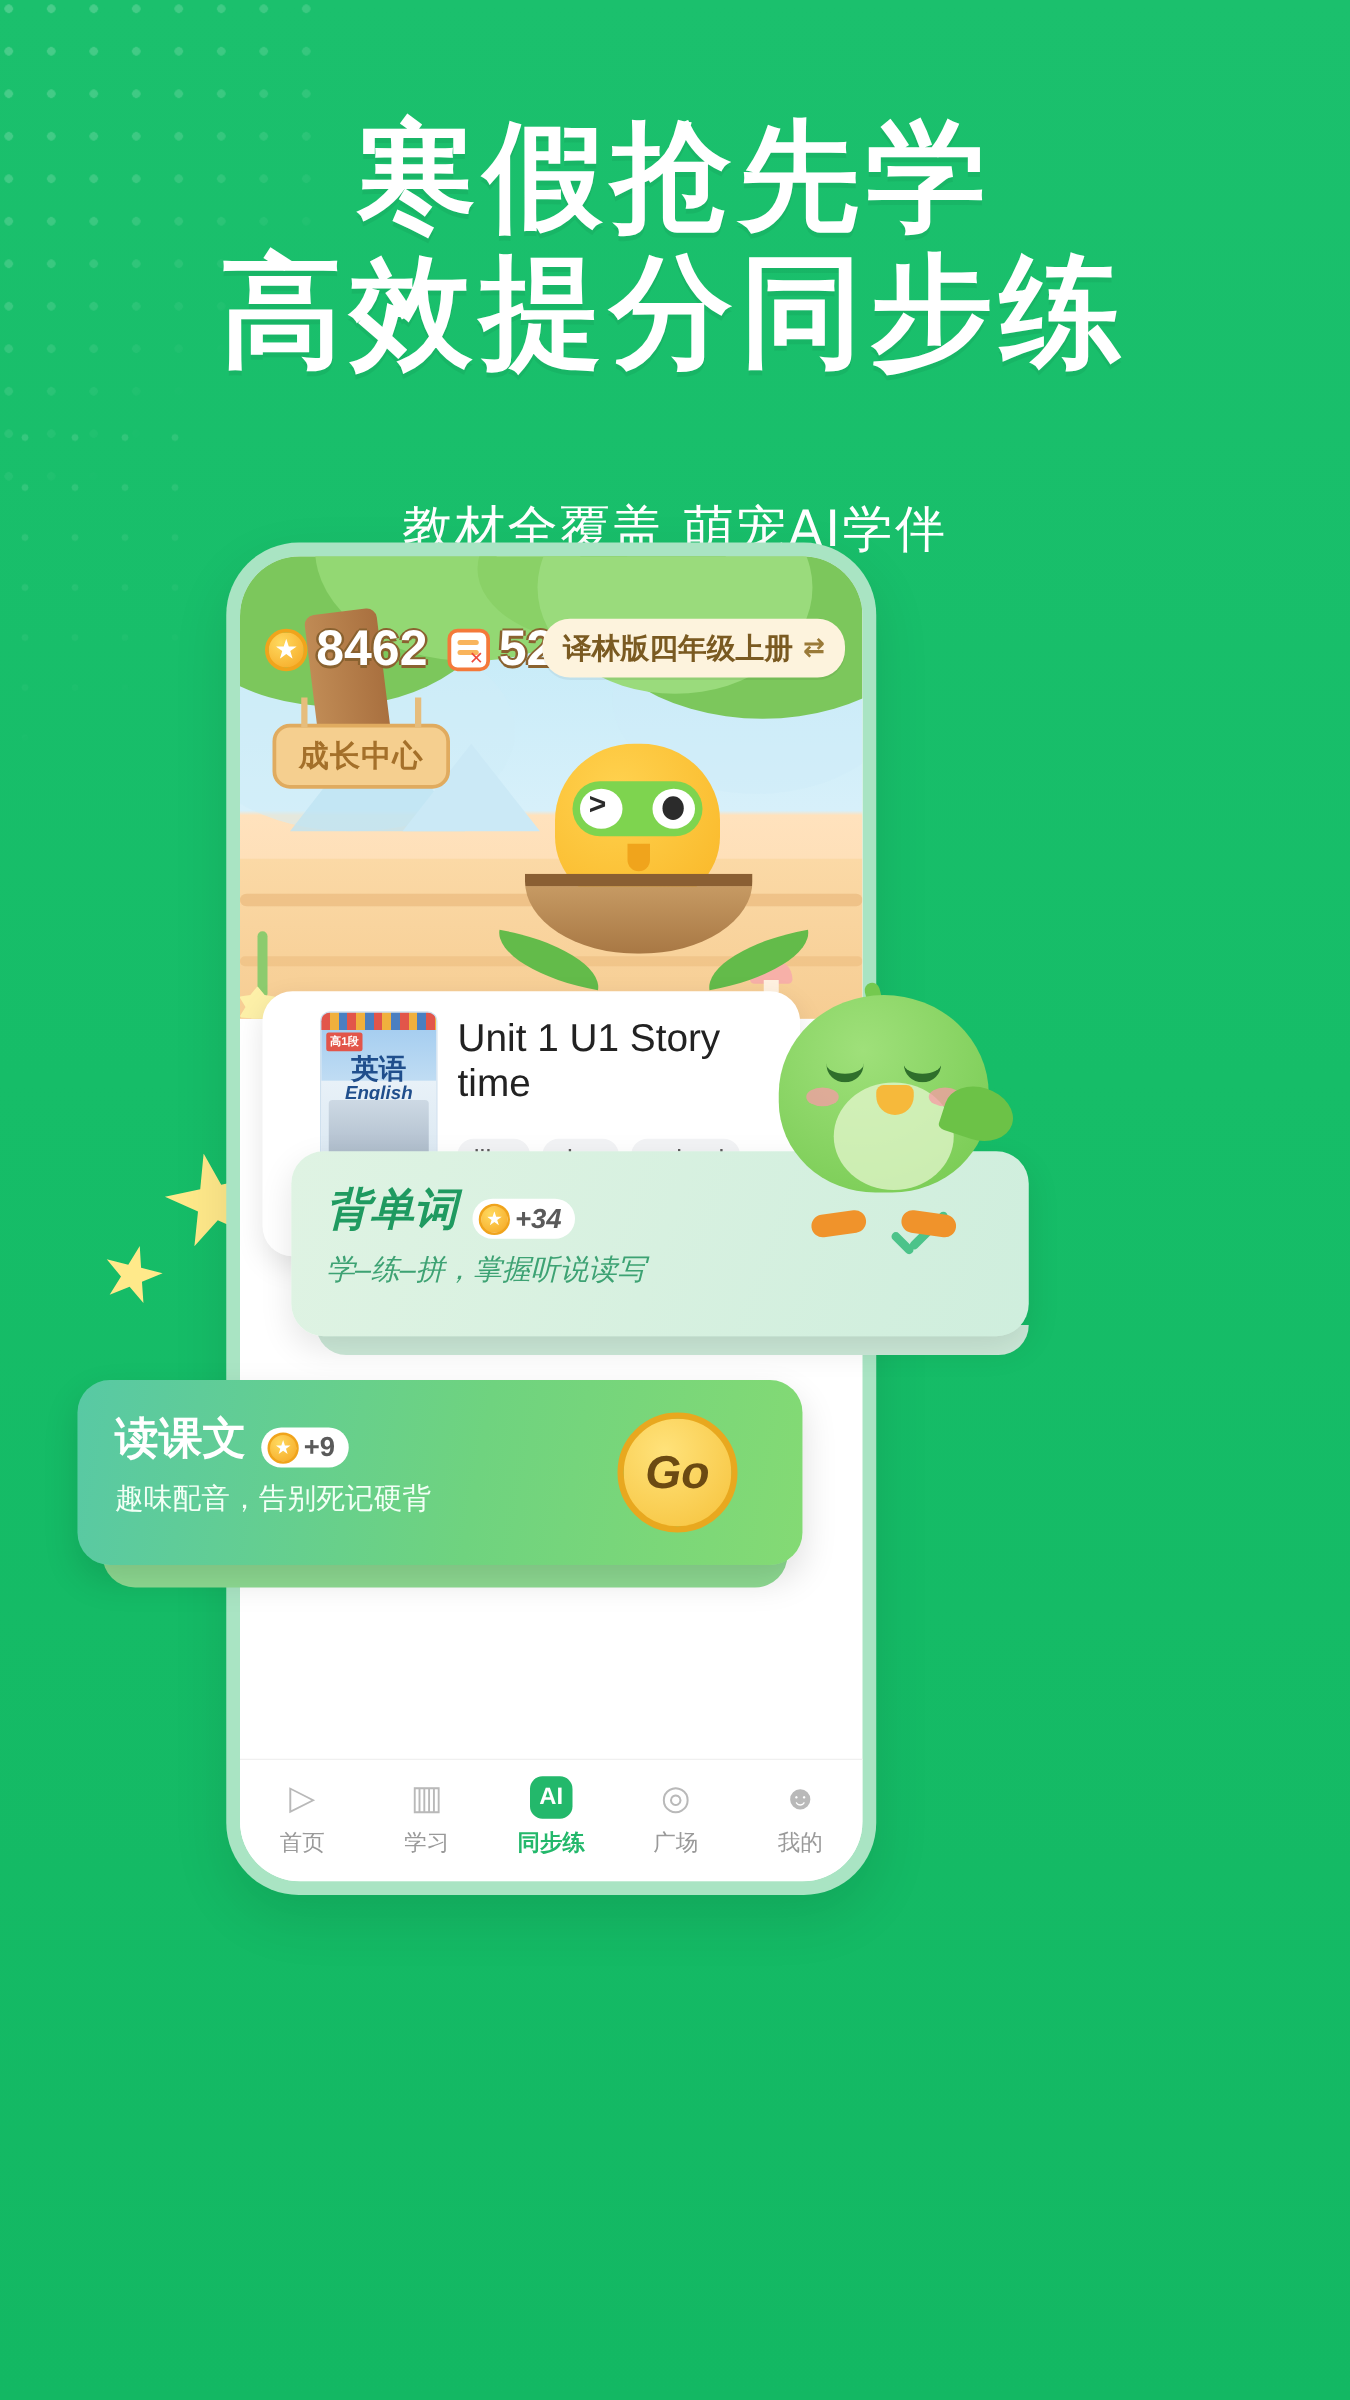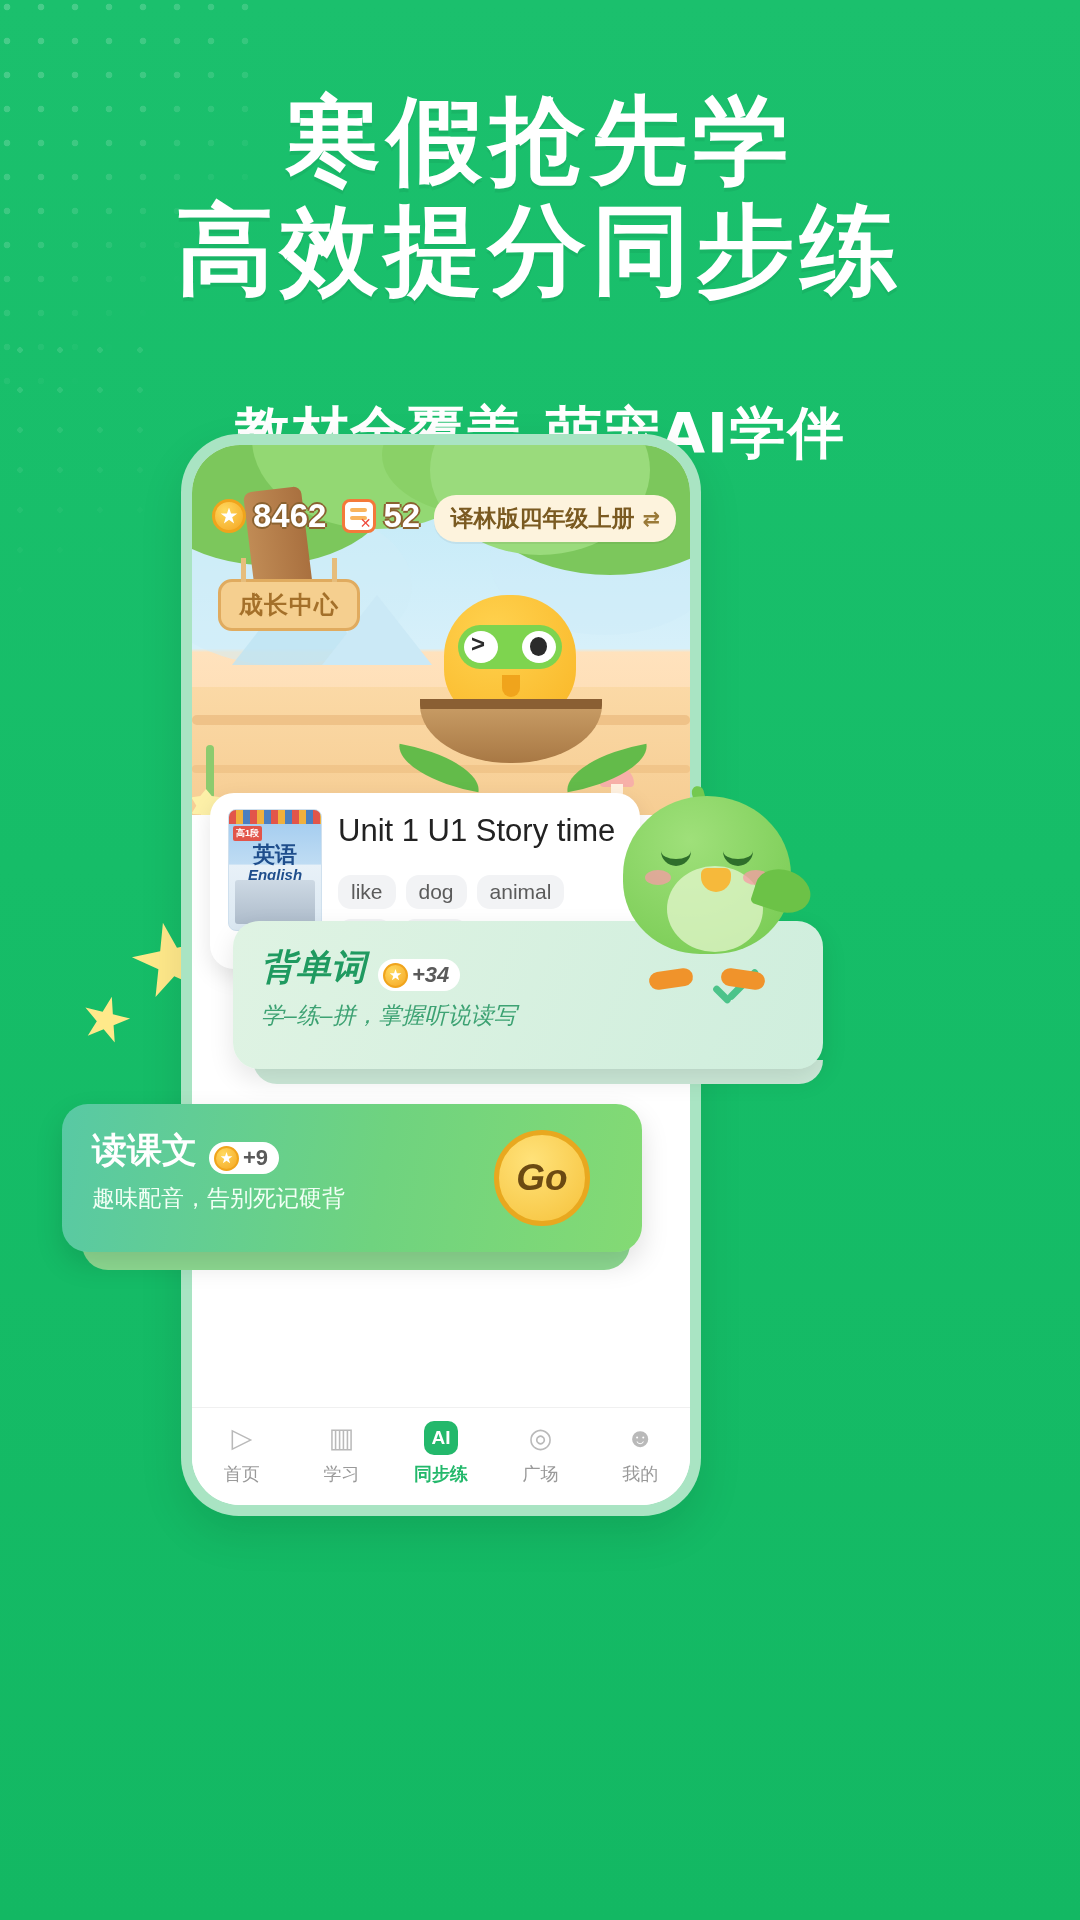--- a/index.html
+++ b/index.html
@@ -40,21 +40,21 @@
   .headline .l1, .headline .l2 {
     font-size: 96px; font-weight: 900; letter-spacing: 6px;
     line-height: 1.12;
     text-shadow: 0 4px 0 rgba(0,0,0,.05);
     font-family: "DejaVu Sans", "Liberation Sans", sans-serif;
   }
   .headline .l2 { font-size: 98px; }
   .subtitle {
     position: absolute; left: 0; right: 0; top: 396px;
     text-align: center; color: #fff;
-    font-size: 56px; font-weight: 700; letter-spacing: 2px;
+    font-size: 40px; font-weight: 400; letter-spacing: 2px;
     font-family: "DejaVu Sans", "Liberation Sans", sans-serif;
   }
 
   
   .star {
     position: absolute;
     background: #ffe98a;
     clip-path: polygon(50% 0%, 61% 35%, 98% 35%, 68% 57%, 79% 91%, 50% 70%, 21% 91%, 32% 57%, 2% 35%, 39% 35%);
   }
   .star.s1 { left: 132px; top: 922px; width: 78px; height: 78px; transform: rotate(-12deg); }
@@ -106,21 +106,21 @@
   
   .hud { position:absolute; left:20px; top:52px; display:flex; align-items:center; gap:16px; z-index:6;}
   .coin-chip, .card-chip { display:flex; align-items:center; gap:7px; }
   .coin {
     width:34px;height:34px;border-radius:50%;
     background: radial-gradient(circle at 35% 30%, #ffd95e, #f5a623);
     border:3px solid #f0a41c; display:flex;align-items:center;justify-content:center;
   }
   .coin i { width:17px;height:17px;background:#fff;
     clip-path: polygon(50% 0%, 62% 36%, 99% 36%, 69% 58%, 80% 94%, 50% 72%, 20% 94%, 31% 58%, 1% 36%, 38% 36%); display:block;}
-  .hud-num { color:#fff; font-size:33px; font-weight:800;
+  .hud-num { color:#fff; font-size:40px; font-weight:800;
      text-shadow:-2px 0 #8a6230, 0 2px #8a6230, 2px 0 #8a6230, 0 -2px #8a6230;}
   .cardicon { width:34px;height:34px;border-radius:8px;background:#fff;border:3px solid #f4793a;
      position:relative; }
   .cardicon:before{content:"";position:absolute;left:5px;top:6px;width:17px;height:4px;background:#f9b45c;border-radius:2px;
      box-shadow:0 8px 0 #f9b45c;}
   .cardicon:after{content:"✕";position:absolute;right:2px;bottom:-1px;color:#ef4a3c;font-size:14px;font-weight:900;}
 
   .book-pill {
     position:absolute; right:14px; top:50px; z-index:6;
     background:#fdf3dd; border-radius:22px; padding:8px 16px;
@@ -180,21 +180,21 @@
   .mushroom { position:absolute; right:56px; bottom:28px; width:34px;height:20px;
      background:#f7b0a8; border-radius:18px 18px 4px 4px;}
   .mushroom:after{content:"";position:absolute;left:11px;top:17px;width:12px;height:14px;background:#fff1e0;border-radius:0 0 5px 5px;}
 
   
   .lesson-card {
     position:absolute; left:18px; top:348px; width:430px;
     background:#fff; border-radius:24px; padding:16px 18px;
     box-shadow:0 8px 22px rgba(0,0,0,.10); z-index:8;
   }
-  .lesson-top { display:flex; gap:16px; }
+  .lesson-top { display:flex; gap:16px;margin-left:28px; }
   .book-cover {
     width:94px;height:122px;border-radius:8px;flex:none;
     background: linear-gradient(180deg,#9ec9ef 0%, #bfdcf3 45%, #e8f1f8 46%, #dbe8f2 100%);
     border:1px solid #cfe0ee; position:relative; overflow:hidden;
   }
   .book-cover .bk-top { position:absolute;left:0;right:0;top:0;height:14px;
      background:repeating-linear-gradient(90deg,#e2554a 0 7px,#f0b03d 7px 14px,#4a7fc1 14px 21px);}
   .book-cover .bk-tag { position:absolute;left:4px;top:16px;background:#e2554a;color:#fff;
      font-size:9px;font-weight:700;padding:1px 3px;border-radius:2px;}
   .book-cover .bk-cn { position:absolute;left:0;right:0;top:30px;text-align:center;

